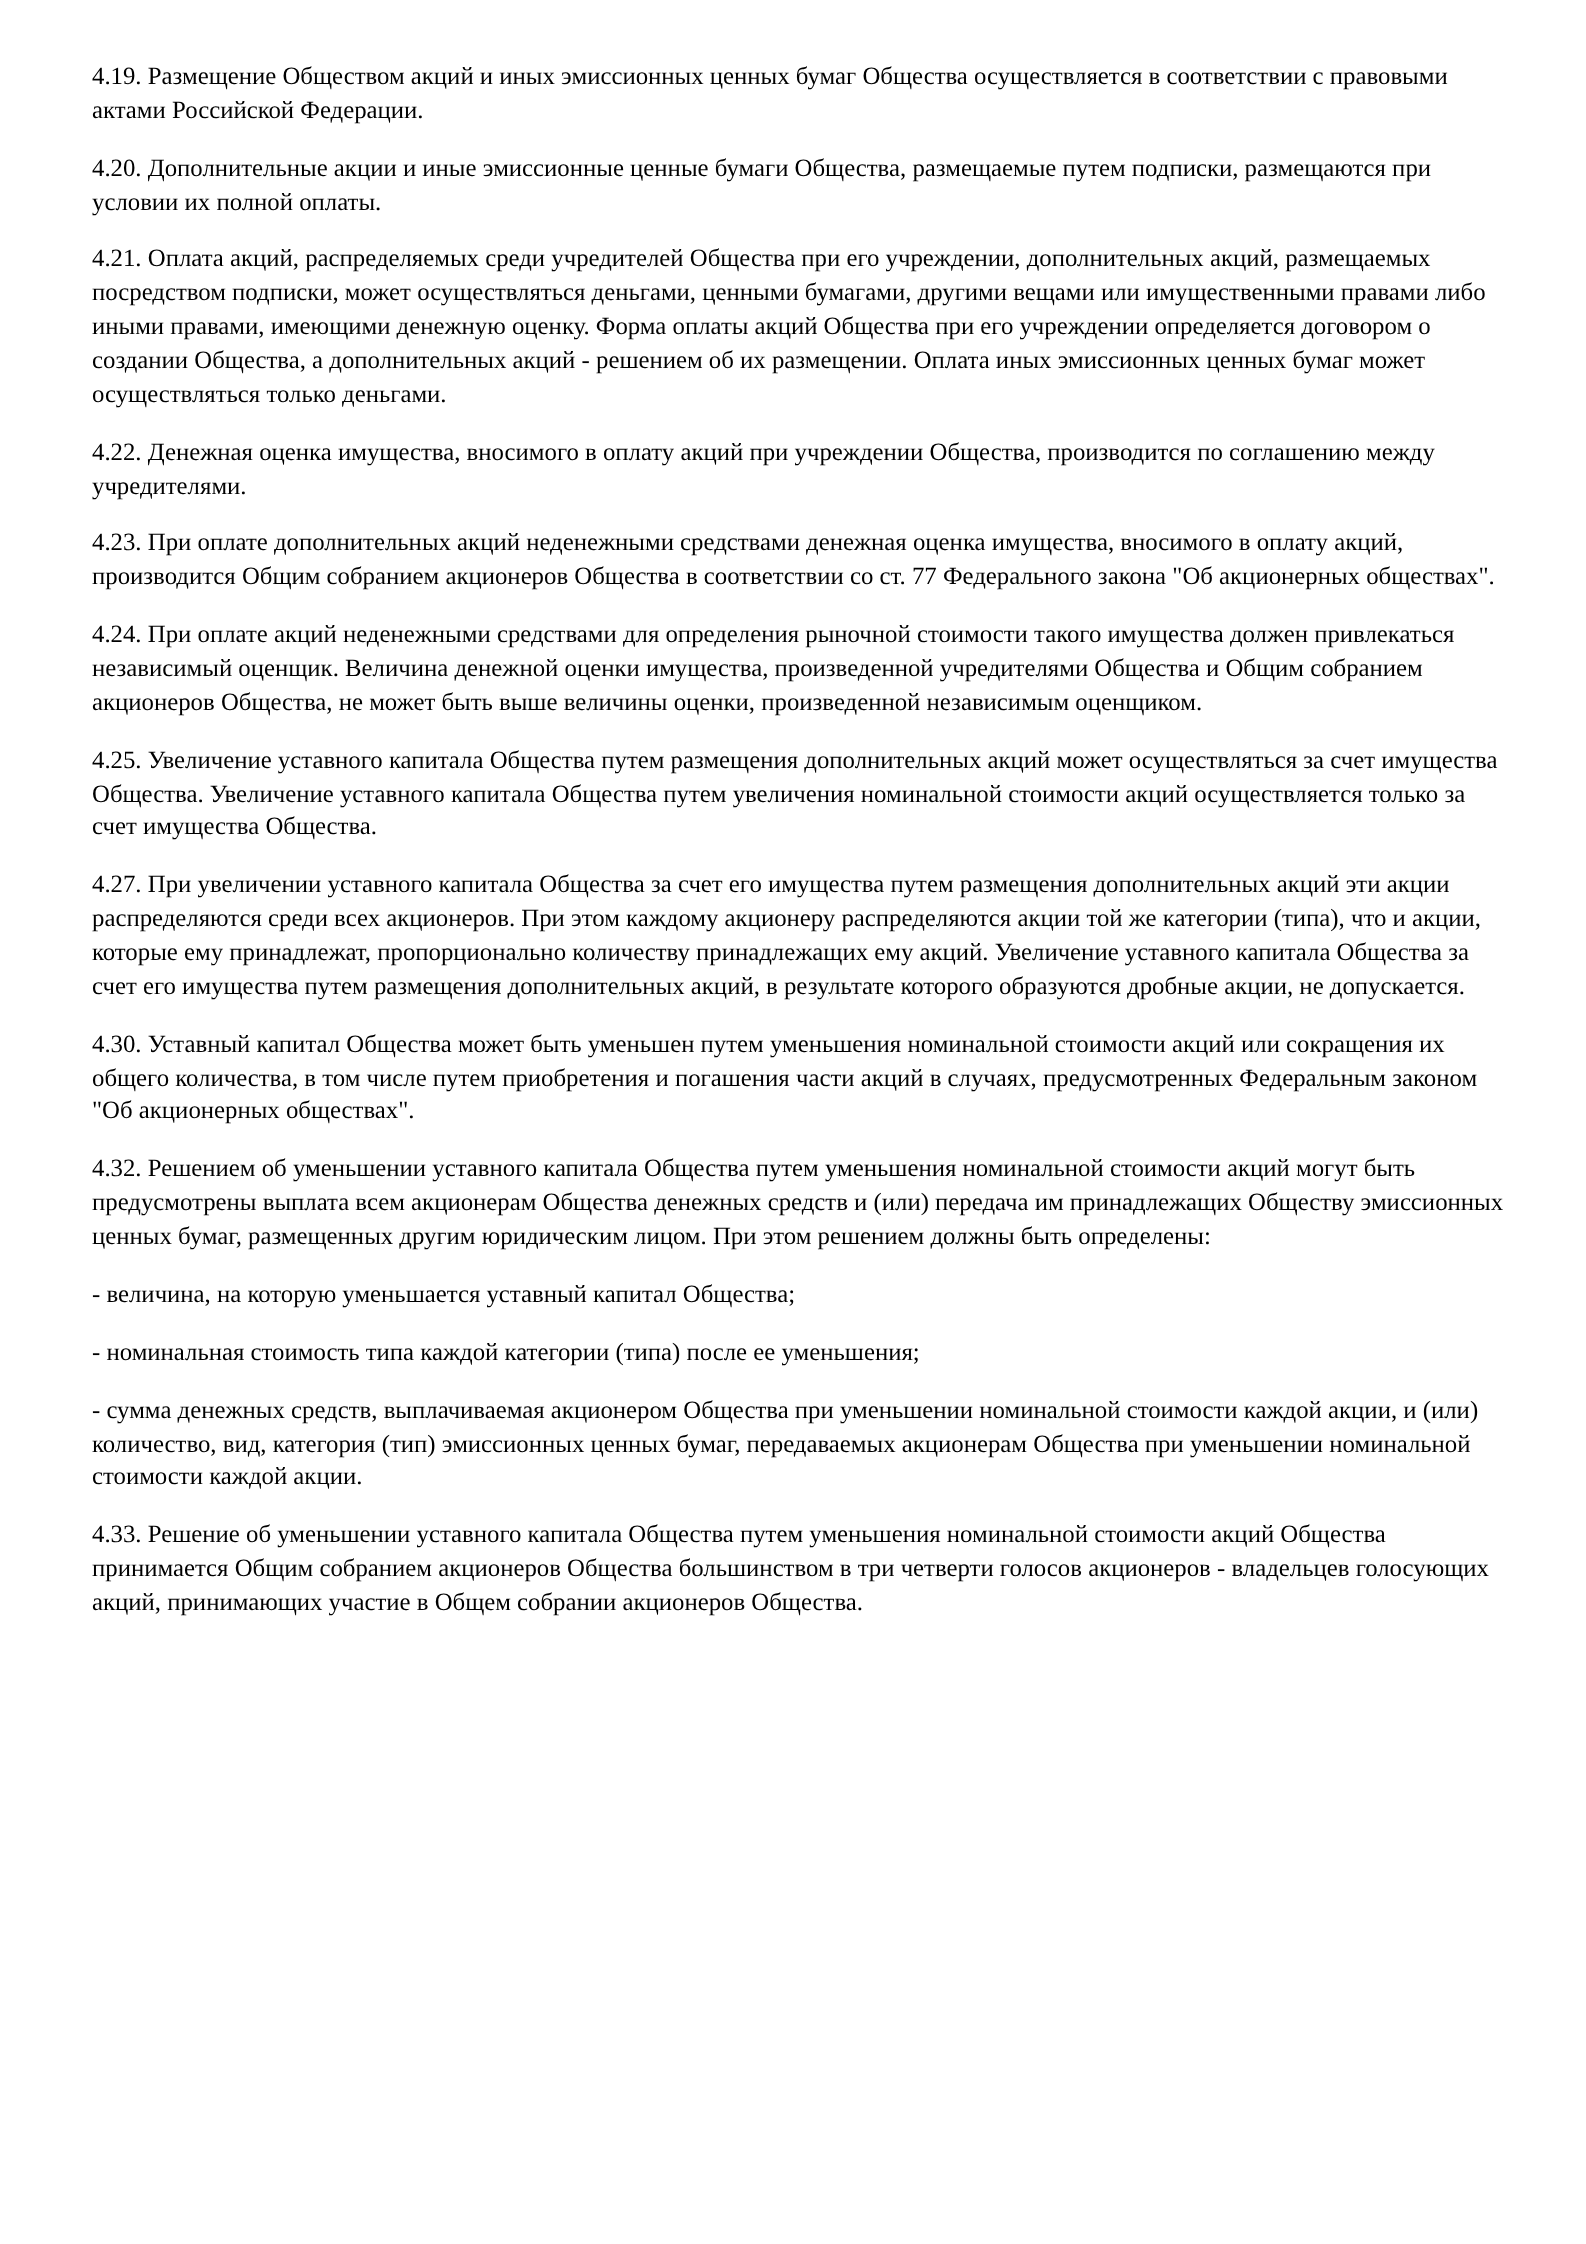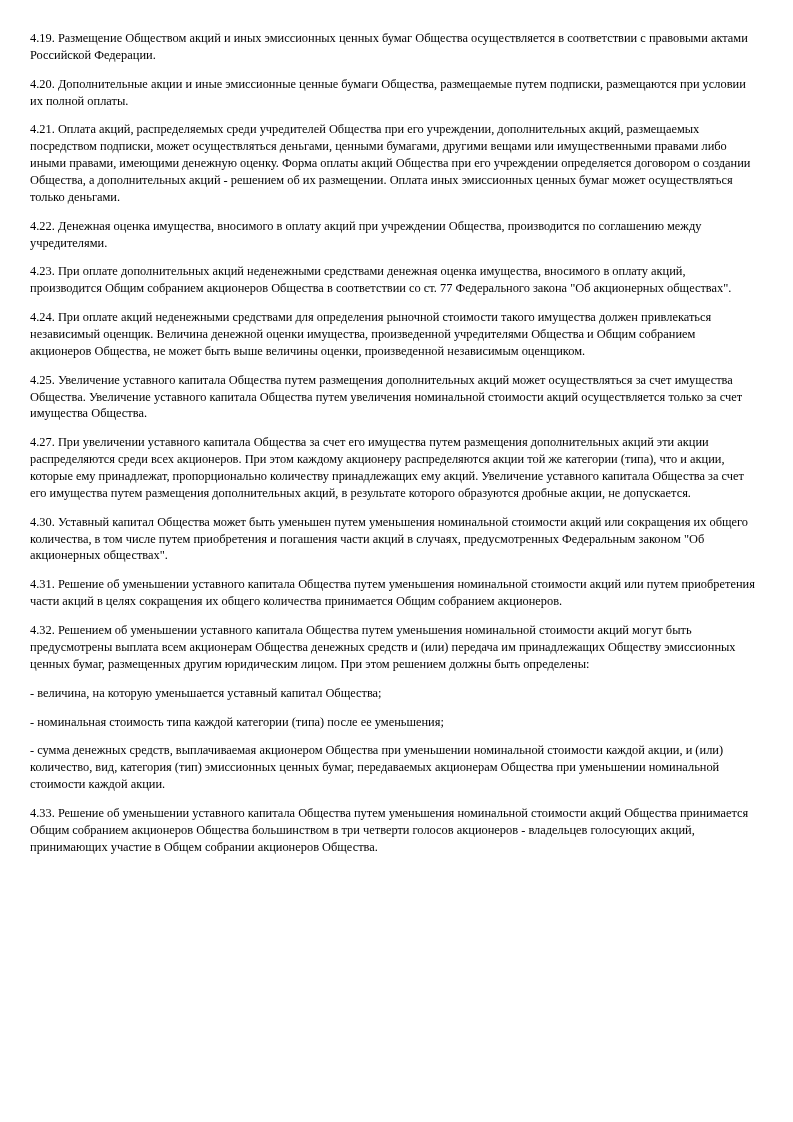--- a/index.html
+++ b/index.html
@@ -19,41 +19,40 @@
     min-height: 1122px;
     padding: 30px 36px 30px 30px;
   }
   .doc-body {
     display: block;
   }
   .para {
     font-size: 12.4px;
     line-height: 1.36;
     text-align: left;
-    margin: 0 0 12px 0;
+    margin: 0 0 12px 16px;
     white-space: normal;
   }
   .para:last-child {
     margin-bottom: 0;
   }
 </style>
 </head>
 <body>
 
 <div class="page">
   <div class="doc-body">
     <p class="para">4.19. Размещение Обществом акций и иных эмиссионных ценных бумаг Общества осуществляется в соответствии с правовыми актами Российской Федерации.</p>
     <p class="para">4.20. Дополнительные акции и иные эмиссионные ценные бумаги Общества, размещаемые путем подписки, размещаются при условии их полной оплаты.</p>
     <p class="para">4.21. Оплата акций, распределяемых среди учредителей Общества при его учреждении, дополнительных акций, размещаемых посредством подписки, может осуществляться деньгами, ценными бумагами, другими вещами или имущественными правами либо иными правами, имеющими денежную оценку. Форма оплаты акций Общества при его учреждении определяется договором о создании Общества, а дополнительных акций - решением об их размещении. Оплата иных эмиссионных ценных бумаг может осуществляться только деньгами.</p>
     <p class="para">4.22. Денежная оценка имущества, вносимого в оплату акций при учреждении Общества, производится по соглашению между учредителями.</p>
     <p class="para">4.23. При оплате дополнительных акций неденежными средствами денежная оценка имущества, вносимого в оплату акций, производится Общим собранием акционеров Общества в соответствии со ст. 77 Федерального закона "Об акционерных обществах".</p>
     <p class="para">4.24. При оплате акций неденежными средствами для определения рыночной стоимости такого имущества должен привлекаться независимый оценщик. Величина денежной оценки имущества, произведенной учредителями Общества и Общим собранием акционеров Общества, не может быть выше величины оценки, произведенной независимым оценщиком.</p>
     <p class="para">4.25. Увеличение уставного капитала Общества путем размещения дополнительных акций может осуществляться за счет имущества Общества. Увеличение уставного капитала Общества путем увеличения номинальной стоимости акций осуществляется только за счет имущества Общества.</p>
     <p class="para">4.27. При увеличении уставного капитала Общества за счет его имущества путем размещения дополнительных акций эти акции распределяются среди всех акционеров. При этом каждому акционеру распределяются акции той же категории (типа), что и акции, которые ему принадлежат, пропорционально количеству принадлежащих ему акций. Увеличение уставного капитала Общества за счет его имущества путем размещения дополнительных акций, в результате которого образуются дробные акции, не допускается.</p>
     <p class="para">4.30. Уставный капитал Общества может быть уменьшен путем уменьшения номинальной стоимости акций или сокращения их общего количества, в том числе путем приобретения и погашения части акций в случаях, предусмотренных Федеральным законом "Об акционерных обществах".</p>
-    <p class="para">4.31. Решение об уменьшении уставного капитала Общества путем уменьшения номинальной стоимости акций или путем приобретения части акций в целях сокращения их общего количества принимается Общим собранием акционеров.</p>
     <p class="para">4.32. Решением об уменьшении уставного капитала Общества путем уменьшения номинальной стоимости акций могут быть предусмотрены выплата всем акционерам Общества денежных средств и (или) передача им принадлежащих Обществу эмиссионных ценных бумаг, размещенных другим юридическим лицом. При этом решением должны быть определены:</p>
     <p class="para">- величина, на которую уменьшается уставный капитал Общества;</p>
     <p class="para">- номинальная стоимость типа каждой категории (типа) после ее уменьшения;</p>
     <p class="para">- сумма денежных средств, выплачиваемая акционером Общества при уменьшении номинальной стоимости каждой акции, и (или) количество, вид, категория (тип) эмиссионных ценных бумаг, передаваемых акционерам Общества при уменьшении номинальной стоимости каждой акции.</p>
     <p class="para">4.33. Решение об уменьшении уставного капитала Общества путем уменьшения номинальной стоимости акций Общества принимается Общим собранием акционеров Общества большинством в три четверти голосов акционеров - владельцев голосующих акций, принимающих участие в Общем собрании акционеров Общества.</p>
   </div>
 </div>
 
 </body></html>

